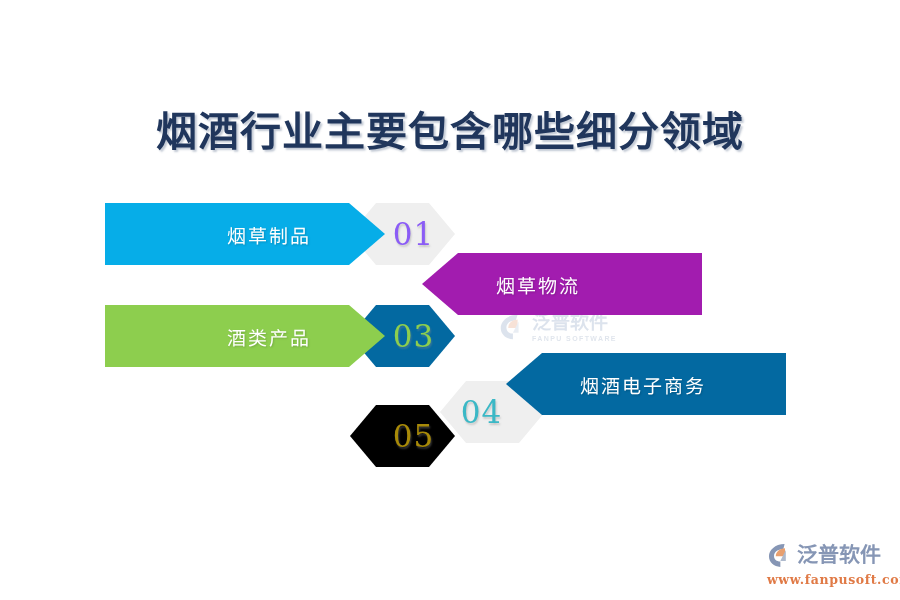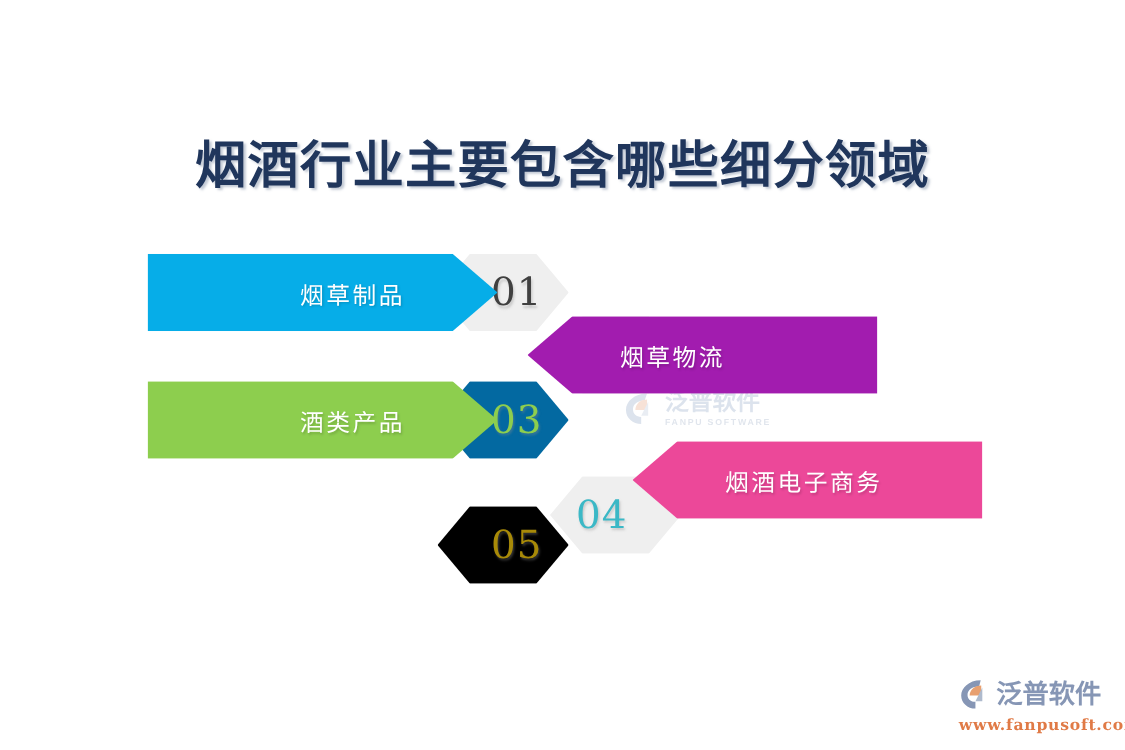--- a/index.html
+++ b/index.html
@@ -96,21 +96,21 @@
   
   .bar {
     position: absolute;
     top: 0;
     height: 62px;
     display: flex;
     align-items: center;
     box-sizing: border-box;
   }
   .bar-left {
-    left: 118px;
+    left: 105px;
     width: 280px;
     clip-path: polygon(0 0, calc(100% - 36px) 0, 100% 50%, calc(100% - 36px) 100%, 0 100%);
     justify-content: flex-end;
     padding-right: 74px;
   }
   .bar-right {
     right: 114px;
     width: 280px;
     clip-path: polygon(36px 0, 100% 0, 100% 100%, 36px 100%, 0 50%);
     justify-content: flex-start;
@@ -219,21 +219,21 @@
     <div class="wm-text">
       <div class="wm-cn">泛普软件</div>
       <div class="wm-en">FANPU SOFTWARE</div>
     </div>
   </div>
 
   <div class="rows">
 
     <div class="row" style="left:0; top:203px; width:900px;">
       <div class="hex hex-odd" style="background: rgb(239, 239, 239);">
-        <span class="hex-num" style="color: #404040;">01</span>
+        <span class="hex-num" style="color: #8b5cf6;">01</span>
       </div>
       <div class="bar bar-left" style="background:#06ADE8;">
         <span class="bar-label">烟草制品</span>
       </div>
     </div>
 
     <div class="row" style="left:0; top:253px; width:816px;">
       <div class="hex hex-even" style="background: rgb(239, 239, 239);">
         <span class="hex-num" style="color: rgb(68, 114, 196);">02</span>
       </div>
@@ -248,21 +248,21 @@
       </div>
       <div class="bar bar-left" style="background:#8DCE4E;">
         <span class="bar-label">酒类产品</span>
       </div>
     </div>
 
     <div class="row" style="left:0; top:353px; width:900px;">
       <div class="hex hex-even" style="background: rgb(239, 239, 239); margin-top: 28px;">
         <span class="hex-num" style="color: rgb(59, 184, 198);">04</span>
       </div>
-      <div class="bar bar-right" style="background:#ec4899;text-align:right;">
+      <div class="bar bar-right" style="background:#0369a1;text-align:right;">
         <span class="bar-label">烟酒电子商务</span>
       </div>
     </div>
 
     <div class="row" style="left:0; top:405px; width:900px;">
       <div class="hex hex-odd" style="background: #000000;">
         <span class="hex-num" style="color: rgb(168, 138, 8);">05</span>
       </div>
     </div>
 

